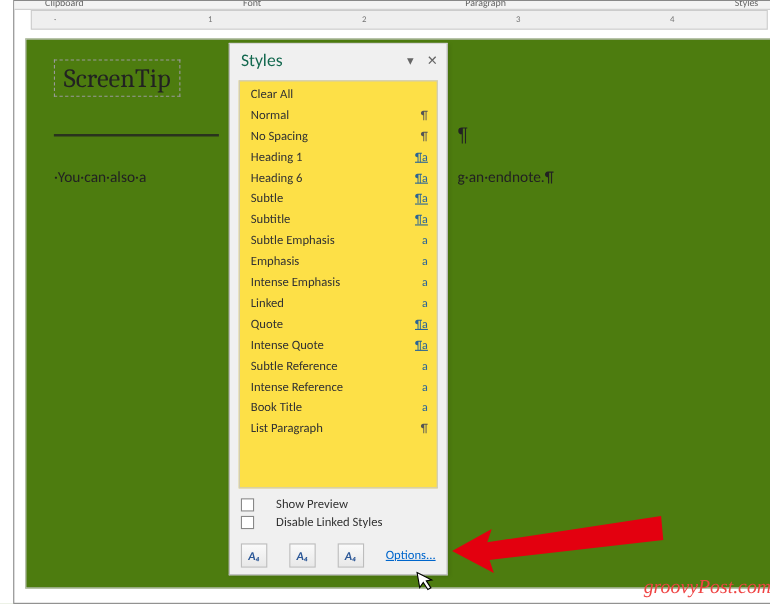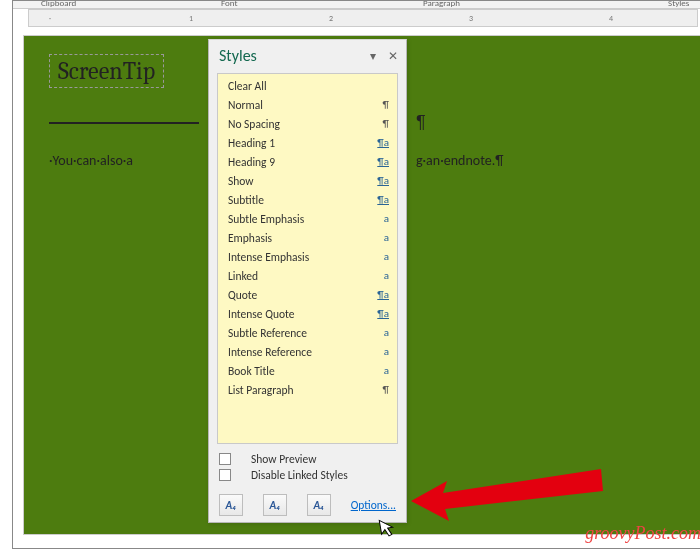--- a/index.html
+++ b/index.html
@@ -18,21 +18,21 @@
   .screentip-box { border: 1px dashed #999; padding: 2px 8px; display: inline-block; font-size: 24px; margin-bottom: 12px; font-family: Cambria, serif; }
   .body-text { font-size: 14px; margin-top: 6px; white-space: nowrap; }
   .pmark { font-family: Arial; }
 
   .styles-pane { position: absolute; top: 38px; left: 195px; width: 199px; height: 484px; background: #f0f0f0; border: 1px solid #b7b7b7; border-top: 1px solid #d6d6d6; box-shadow: 1px 1px 4px rgba(0,0,0,.15); display: flex; flex-direction: column; }
   .sp-header { display: flex; align-items: center; padding: 6px 8px 4px 10px; }
   .sp-title { color: #13684f; font-size: 16px; flex: 1; }
   .sp-hicons { display: flex; gap: 12px; color: #666; font-size: 12px; align-items: center; }
   .sp-hicons span { cursor: pointer; }
 
-  .style-list { margin: 4px 8px 6px 8px; background: #fef9c3; border: 1px solid #c9c9c9; flex: 1; overflow-y: auto; padding: 2px 0; }
+  .style-list { margin: 4px 8px 6px 8px; background: #fde047; border: 1px solid #c9c9c9; flex: 1; overflow-y: auto; padding: 2px 0; }
   .style-item { display: flex; align-items: center; font-size: 11.5px; color: #333; padding: 2px 8px 2px 10px; height: 19px; cursor: pointer; }
   .style-name { flex: 1; }
   .style-glyph { font-size: 11px; color: #2a6496; width: 14px; text-align: right; }
   .style-glyph.para { color: #555; }
 
   .sp-bottom { padding: 2px 10px 6px 10px; }
   .check-row { display: flex; align-items: center; font-size: 11.5px; color: #333; margin-bottom: 2px; gap: 20px; }
   .check-row .box { width: 12px; height: 12px; border: 1px solid #888; background: #fff; display: inline-block; }
   .sp-footer { display: flex; align-items: center; padding: 4px 10px 6px 10px; gap: 20px; }
   .fbtn { width: 26px; height: 22px; border: 1px solid #bdbdbd; background: linear-gradient(#fafafa,#e8e8e8); display: inline-flex; align-items: center; justify-content: center; font-size: 11px; color: #2b5797; font-style: italic; font-weight: bold; cursor: pointer; }
@@ -94,25 +94,25 @@
         </div>
         <div class="style-item">
           <span class="style-name">No Spacing</span>
           <span class="style-glyph para">¶</span>
         </div>
         <div class="style-item">
           <span class="style-name">Heading 1</span>
           <span class="style-glyph" style="text-decoration: underline;">¶a</span>
         </div>
         <div class="style-item">
-          <span class="style-name">Heading 9</span>
+          <span class="style-name">Heading 6</span>
           <span class="style-glyph" style="text-decoration: underline;">¶a</span>
         </div>
         <div class="style-item">
-          <span class="style-name">Show</span>
+          <span class="style-name">Subtle</span>
           <span class="style-glyph" style="text-decoration: underline;">¶a</span>
         </div>
         <div class="style-item">
           <span class="style-name">Subtitle</span>
           <span class="style-glyph" style="text-decoration: underline;">¶a</span>
         </div>
         <div class="style-item">
           <span class="style-name">Subtle Emphasis</span>
           <span class="style-glyph">a</span>
         </div>

